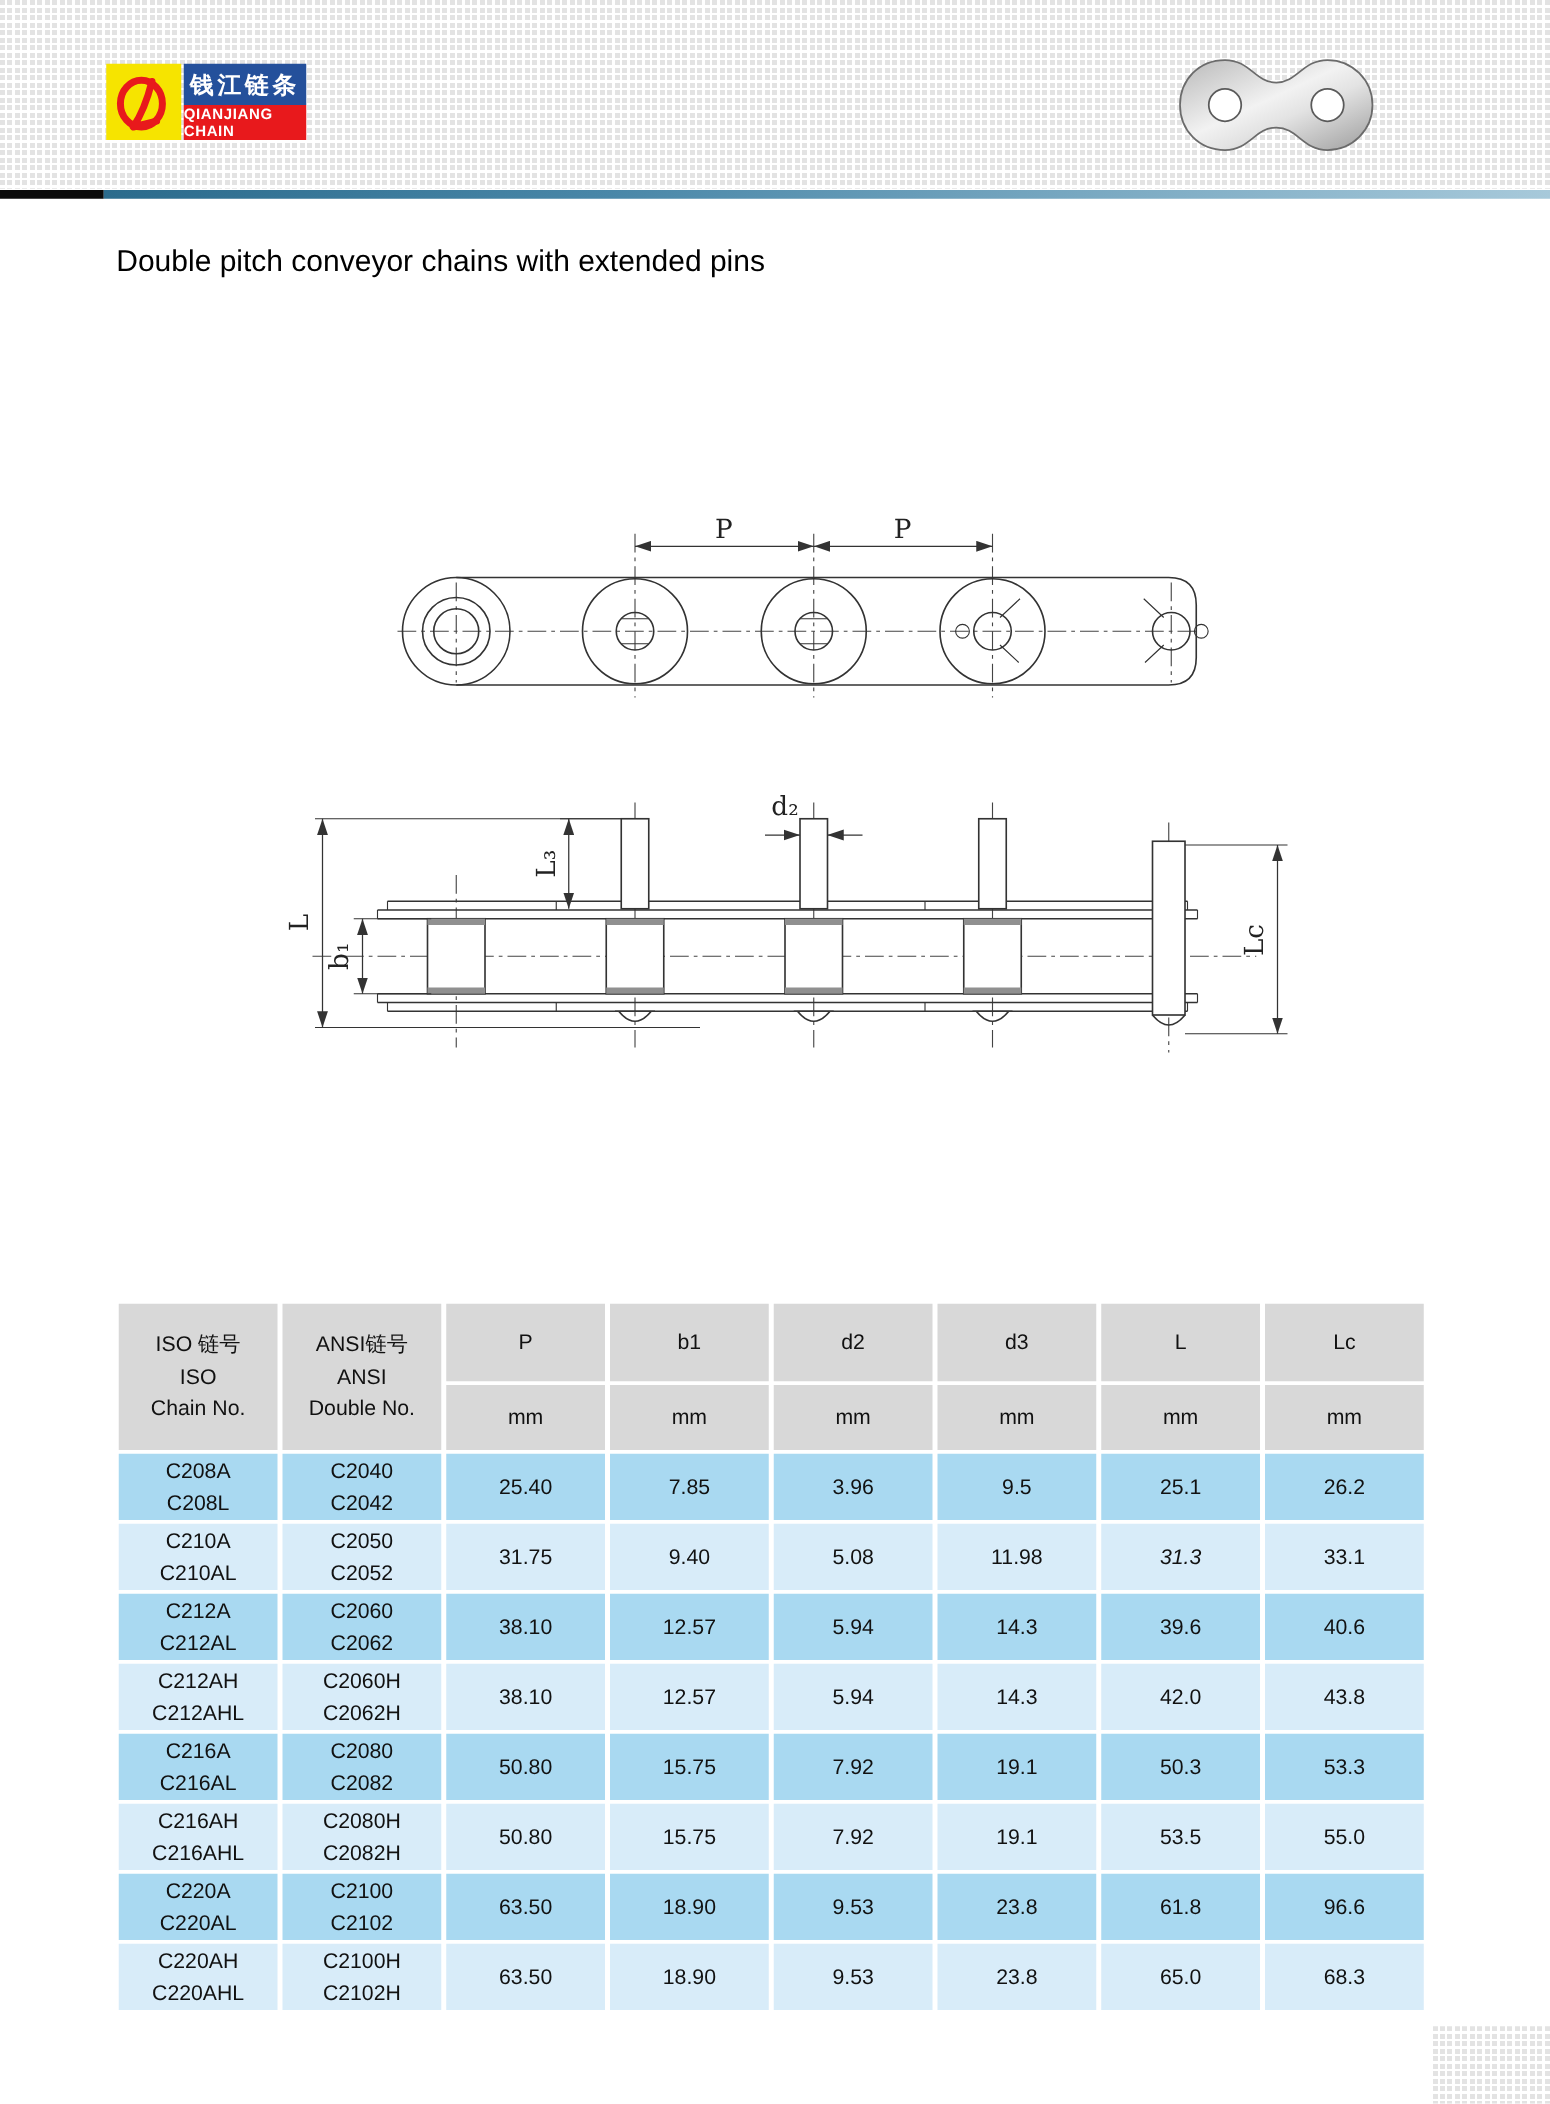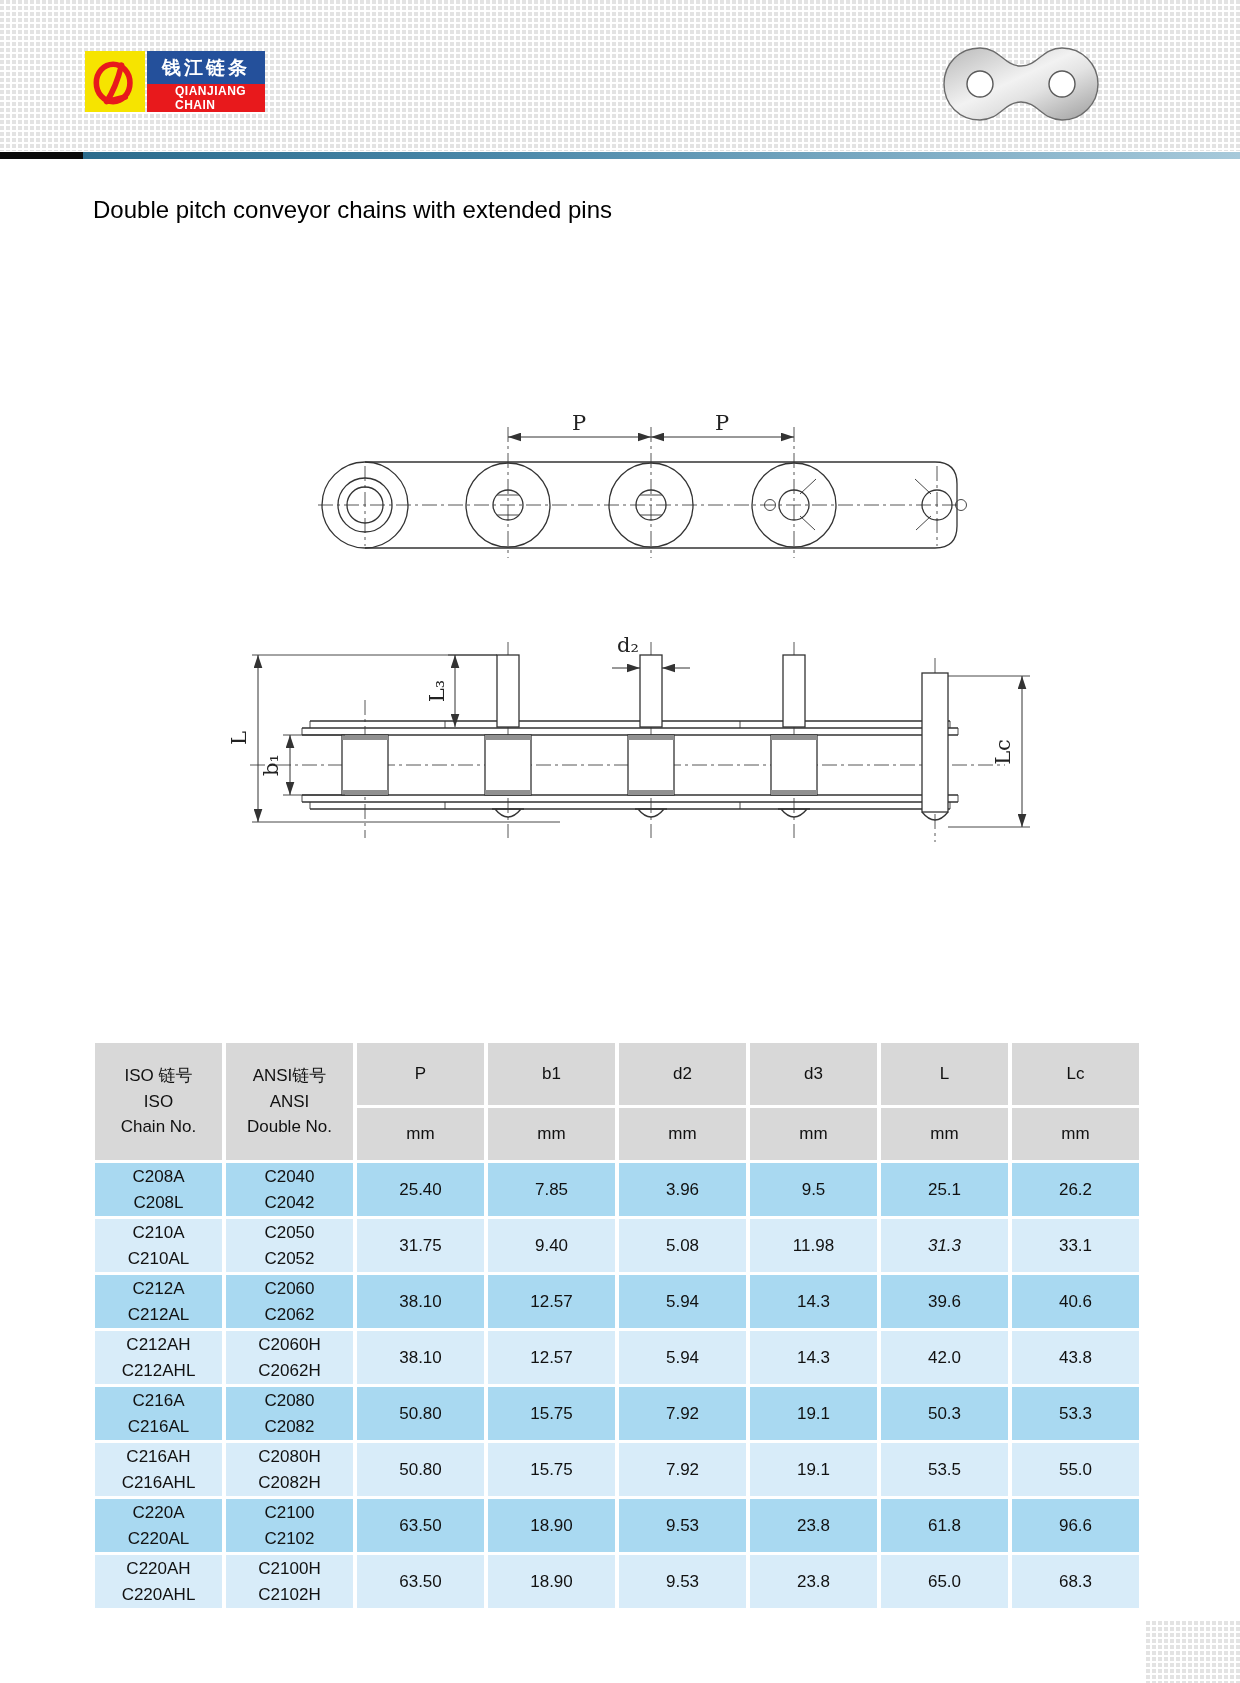--- a/index.html
+++ b/index.html
@@ -16,25 +16,25 @@
   .corner-band{position:absolute;left:1146px;top:1621px;width:94px;height:62px;}
 
   .divider-black{position:absolute;left:0;top:152px;width:83px;height:7px;background:#0a0a0a;}
   .divider-blue{position:absolute;left:83px;top:152px;width:1157px;height:7px;
     background:linear-gradient(to right, var(--bar_dark), var(--bar_mid) 35%, var(--bar_light));}
 
   
   .logo{position:absolute;left:85px;top:51px;height:61px;display:flex;}
   .logo-mark{width:60px;height:61px;background:var(--logo_yellow);margin-right:2px;
     display:flex;align-items:center;justify-content:center;}
-  .logo-text{width:118px;height:61px;display:flex;flex-direction:column;}
+  .logo-text{width:98px;height:61px;display:flex;flex-direction:column;}
   .logo-zh{height:33px;background:var(--logo_blue);color:#fff;font-weight:bold;
     font-size:19px;letter-spacing:3px;display:flex;align-items:center;justify-content:center;}
   .logo-en{height:28px;background:var(--logo_red);color:#fff;font-weight:bold;
-    font-size:12px;letter-spacing:0.5px;display:flex;align-items:center;justify-content:center;padding-left:28px;}
+    font-size:12px;letter-spacing:0.5px;display:flex;align-items:center;justify-content:center;}
 
   .plate-svg{position:absolute;left:930px;top:40px;}
 
   
   .titles{position:absolute;left:93px;top:172px;}
   .title-zh{font-size:22px;letter-spacing:3px;color:#000;}
   .title-en{font-size:24px;margin-top:24px;color:#000;}
 
   
   .diag{position:absolute;}

